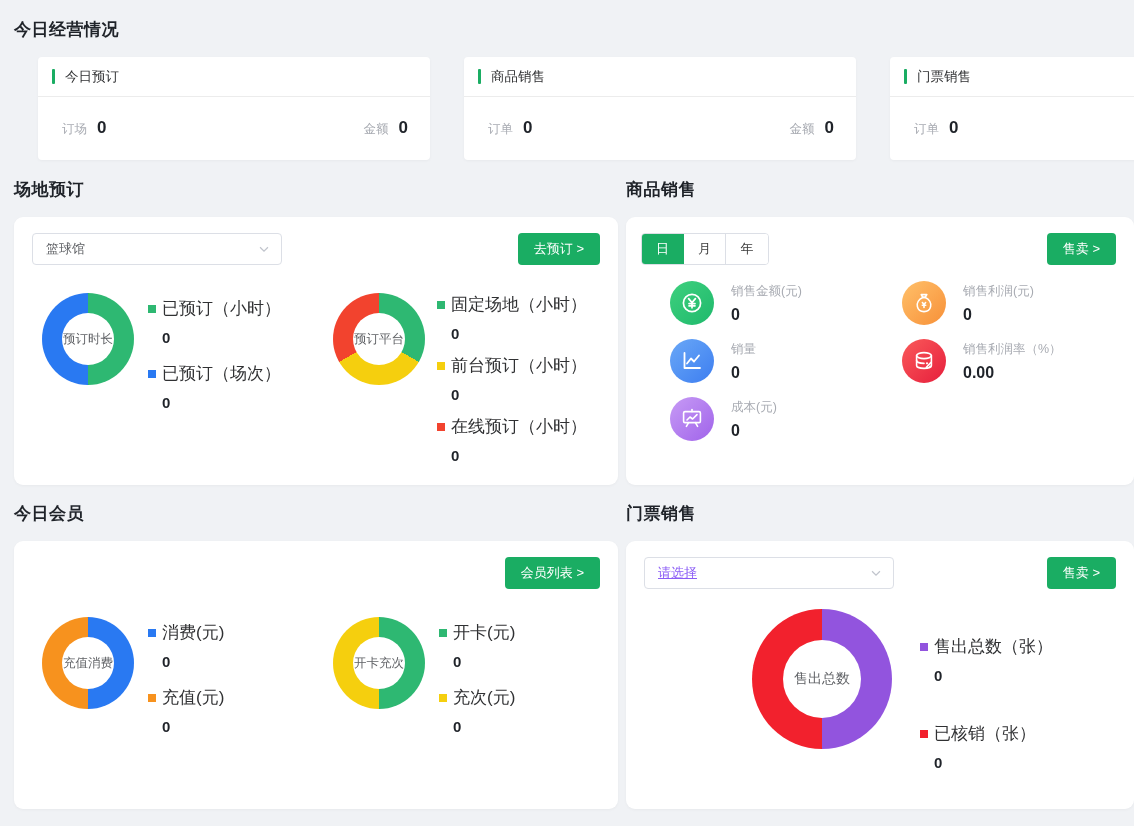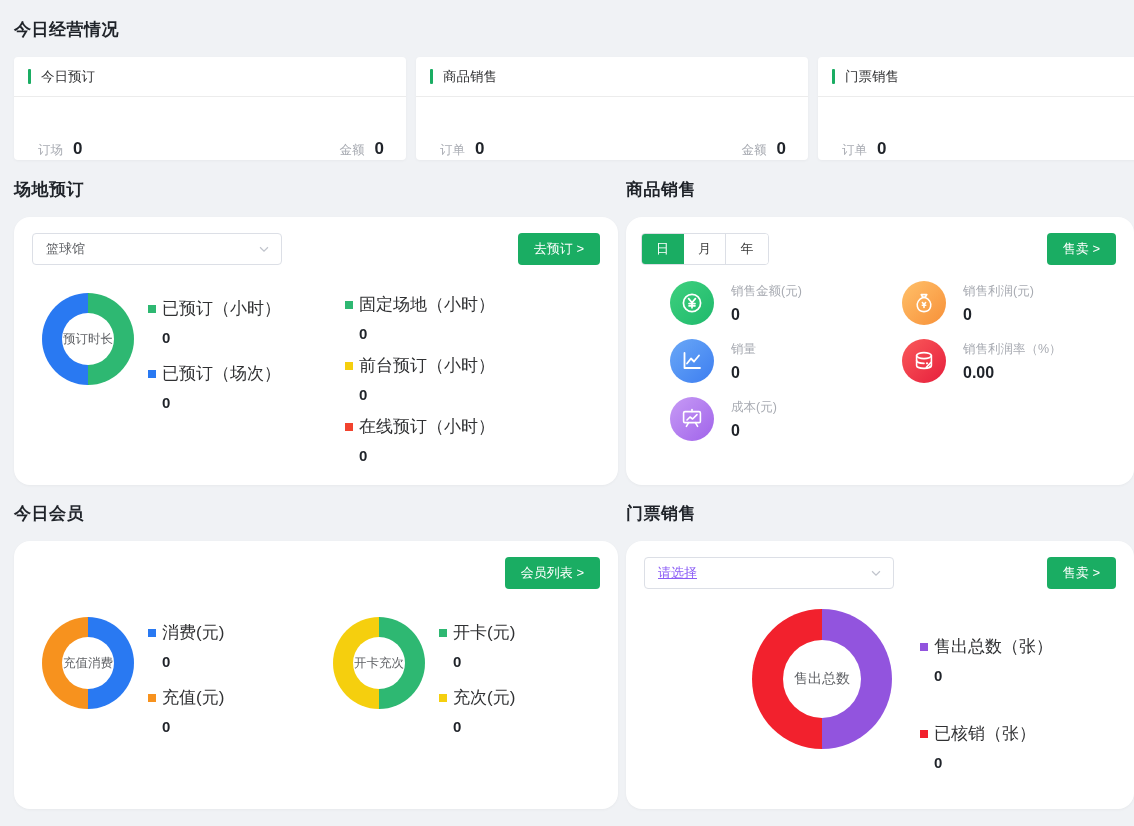--- a/index.html
+++ b/index.html
@@ -19,39 +19,40 @@
   }
 
   
   .top-wrap { position: absolute; left: 14px; top: 18px; width: 1130px; }
   .top-cards { display: flex; gap: 10px; margin-top: 16px; }
   .sum-card {
     width: 392px; flex: 0 0 392px; height: 103px;
     background: #fff; border-radius: 4px;
     box-shadow: 0 1px 3px rgba(0,0,0,.04);
     overflow: hidden;
+    margin-left: 24px;
   }
   .sum-head {
     height: 40px; display: flex; align-items: center;
     border-bottom: 1px solid #ececec; padding-left: 14px;
   }
   .sum-bar { width: 3px; height: 15px; background: #1aad63; border-radius: 1px; margin-right: 10px; }
   .sum-title { font-size: 13.5px; color: #303133; }
-  .sum-body { height: 62px; display: flex; align-items: flex-end; padding: 0 22px 0 24px; }
+  .sum-body { height: 62px; display: flex; align-items: center; padding: 0 22px 0 24px; }
   .stat { display: flex; align-items: baseline; gap: 10px; }
   .stat-label { font-size: 12.5px; color: #a8abb2; }
   .stat-value { font-size: 17px; font-weight: bold; color: #1f2329; }
   .spacer { flex: 1; }
 
   
   .col-left { position: absolute; left: 14px; width: 604px; }
   .col-right { position: absolute; left: 626px; width: 508px; }
 
   .panel {
-    background: #fff; border-radius: 16px; margin-top: 16px;
+    background: #fff; border-radius: 9px; margin-top: 16px;
     box-shadow: 0 1px 3px rgba(0,0,0,.04);
     position: relative;
   }
 
   
   .select {
     width: 250px; height: 32px; border: 1px solid #dcdfe6; border-radius: 4px;
     display: flex; align-items: center; padding: 0 10px 0 13px;
     font-size: 13px; color: #606266; background: #fff;
   }
@@ -193,20 +194,25 @@
             <div class="legend-head">
               <span class="legend-sq" style="background:#2979f2;"></span>
               <span>已预订（场次）</span>
             </div>
             <div class="legend-val">0</div>
           </div>
         </div>
       </div>
 
       <div style="position:absolute; left:319px; top:76px;" class="chart-unit">
+        <div class="donut" style="width:92px;height:92px;border-radius:50%;
+             background:conic-gradient(#2eb872 0deg 120deg, #f5cf0e 120deg 240deg, #f2432e 240deg 360deg);">
+          <div style="position:absolute; left:20px; top:20px; width:52px; height:52px; border-radius:50%; background:#fff;"></div>
+          <div class="donut-label">预订平台</div>
+        </div>
         <div class="legend" style="margin-left:12px; padding-top:0;">
           <div class="legend-item" style="margin-bottom:12px;">
             <div class="legend-head">
               <span class="legend-sq" style="background:#2eb872;"></span>
               <span>固定场地（小时）</span>
             </div>
             <div class="legend-val">0</div>
           </div>
           <div class="legend-item" style="margin-bottom:12px;">
             <div class="legend-head">

